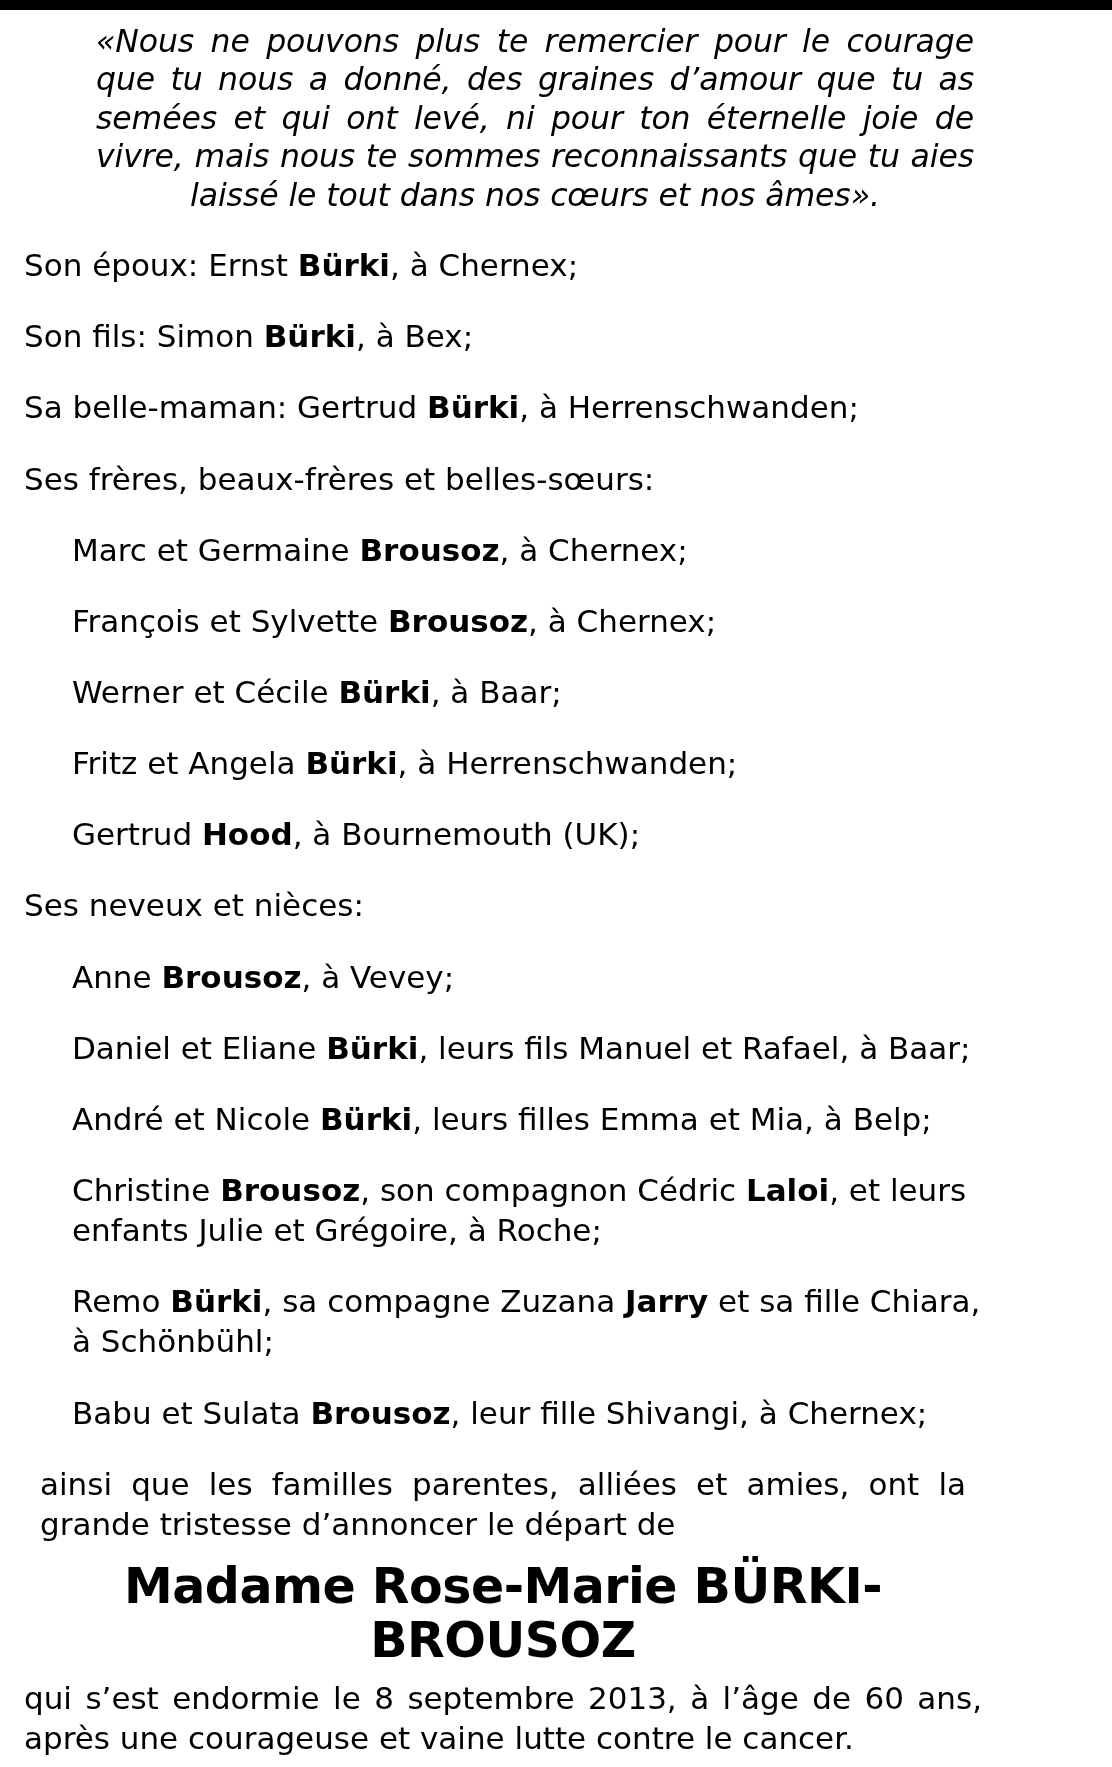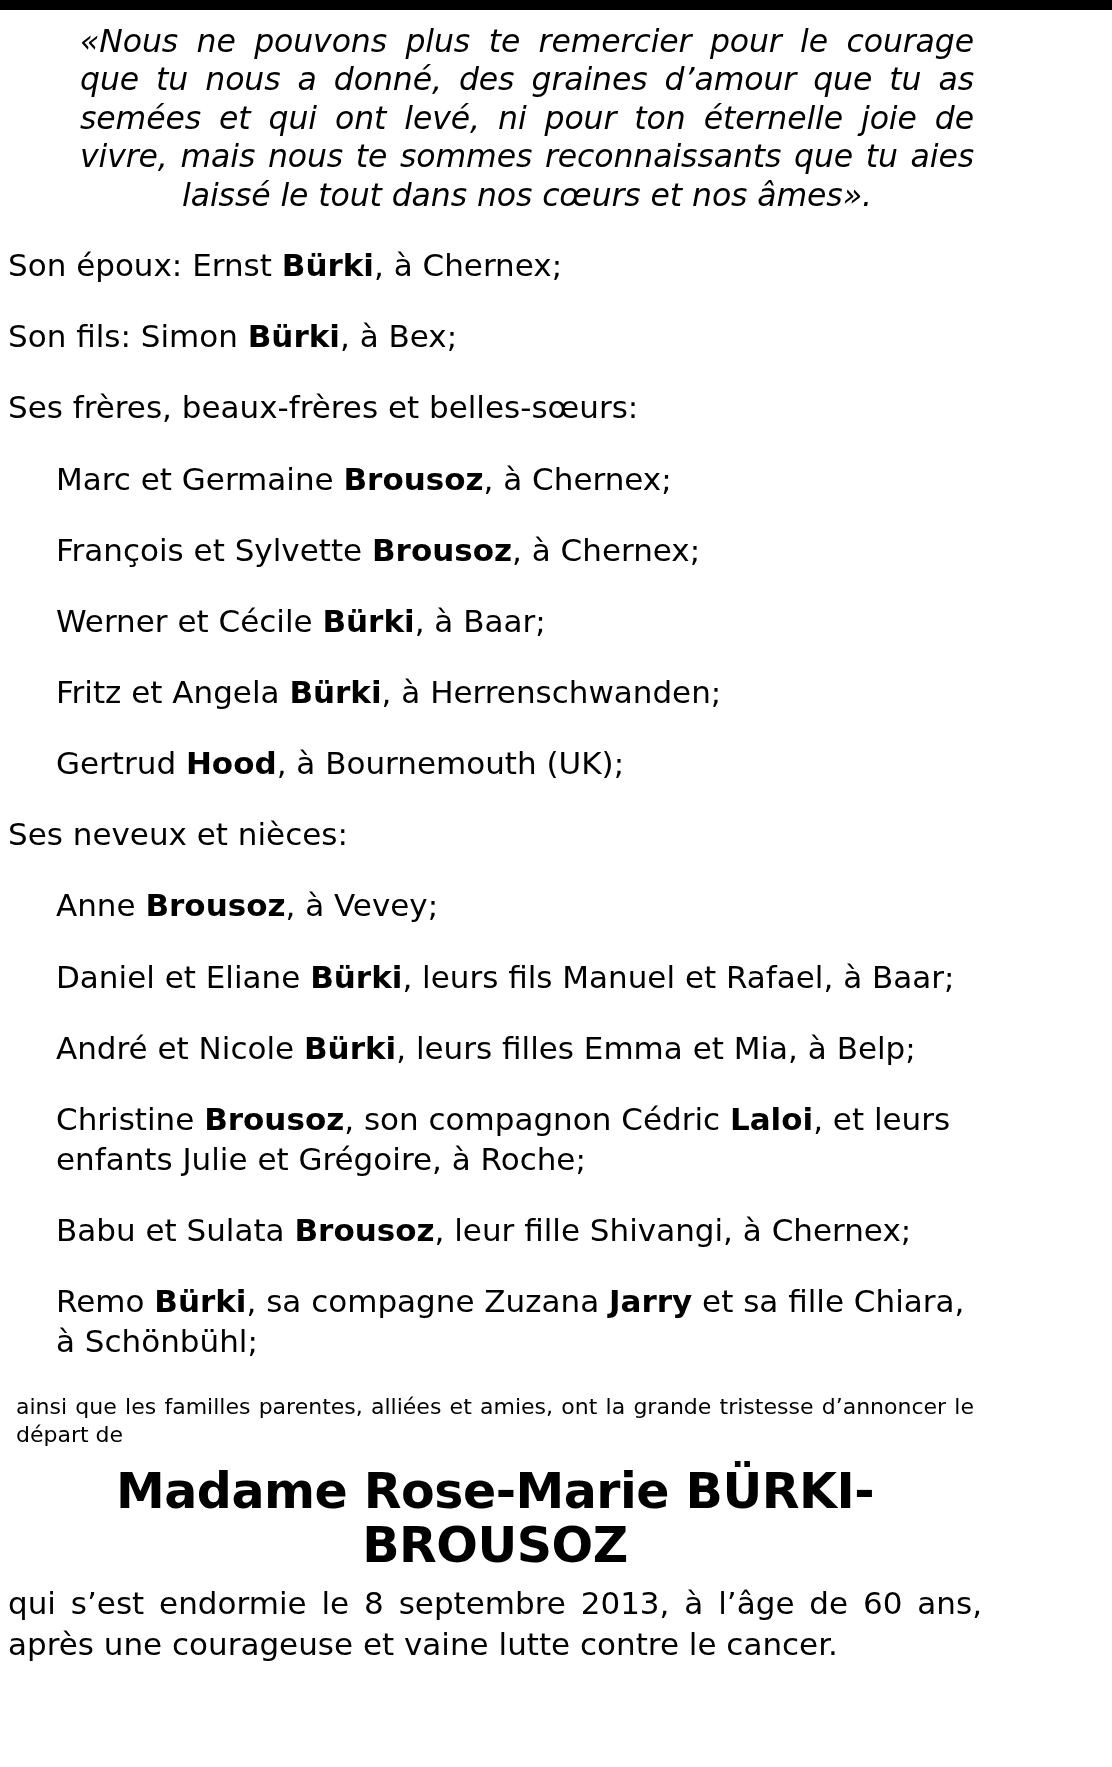--- a/index.html
+++ b/index.html
@@ -12,21 +12,21 @@
     height: 1767px;
     font-family: "DejaVu Sans", "Liberation Sans", sans-serif;
     color: #000000;
     overflow: hidden;
   }
   .notice {
     position: relative;
     width: 992px;
     height: 1767px;
     box-sizing: border-box;
-    padding: 0 10px 0 8px;
+    padding: 0 10px 0 24px;
     background: #ffffff;
   }
   .top-rule {
     width: 1112px;
     height: 10px;
     background: #000000;
     margin: 0 0 0 0;
     position: absolute;
     top: 0;
     left: 0;
@@ -62,24 +62,24 @@
   .fam-line.hang {
     padding-left: 48px;
   }
   .fam-line b {
     font-weight: bold;
     text-align: right;
   }
 
   
   .closing {
-    font-size: 22px;
+    font-size: 31px;
     line-height: 1.295;
     text-align: justify;
-    margin: 8px;
+    margin: 16px;
   }
 
   
   .deceased-name {
     font-size: 49px;
     font-weight: bold;
     text-align: center;
     letter-spacing: -0.5px;
     margin: 16px 0 10px 0;
     line-height: 1.1;
@@ -99,33 +99,34 @@
 
   <div class="top-rule"></div>
 
   <div class="content">
 
     <p class="epigraph">«Nous ne pouvons plus te remercier pour le courage que tu nous a donné, des graines d’amour que tu as semées et qui ont levé, ni pour ton éternelle joie de vivre, mais nous te sommes reconnaissants que tu aies laissé le tout dans nos cœurs et nos âmes».</p>
 
     <div class="family">
         <p class="fam-line">Son époux: Ernst <b>Bürki</b>, à Chernex;</p>
         <p class="fam-line">Son fils: Simon <b>Bürki</b>, à Bex;</p>
+        <p class="fam-line">Sa belle-maman: Gertrud <b>Bürki</b>, à Herrenschwanden;</p>
         <p class="fam-line">Ses frères, beaux-frères et belles-sœurs:</p>
         <p class="fam-line indent hang">Marc et Germaine <b>Brousoz</b>, à Chernex;</p>
         <p class="fam-line indent hang">François et Sylvette <b>Brousoz</b>, à Chernex;</p>
         <p class="fam-line indent hang">Werner et Cécile <b>Bürki</b>, à Baar;</p>
         <p class="fam-line indent hang">Fritz et Angela <b>Bürki</b>, à Herrenschwanden;</p>
         <p class="fam-line indent hang">Gertrud <b>Hood</b>, à Bournemouth (UK);</p>
         <p class="fam-line">Ses neveux et nièces:</p>
         <p class="fam-line indent hang">Anne <b>Brousoz</b>, à Vevey;</p>
         <p class="fam-line indent hang">Daniel et Eliane <b>Bürki</b>, leurs fils Manuel et Rafael, à Baar;</p>
         <p class="fam-line indent hang">André et Nicole <b>Bürki</b>, leurs filles Emma et Mia, à Belp;</p>
         <p class="fam-line indent hang">Christine <b>Brousoz</b>, son compagnon Cédric <b>Laloi</b>, et leurs enfants Julie et Grégoire, à Roche;</p>
+        <p class="fam-line indent hang">Remo <b>Bürki</b>, sa compagne Zuzana <b>Jarry</b> et sa fille Chiara, à Schönbühl;</p>
         <p class="fam-line indent hang">Babu et Sulata <b>Brousoz</b>, leur fille Shivangi, à Chernex;</p>
-        <p class="fam-line indent hang">Remo <b>Bürki</b>, sa compagne Zuzana <b>Jarry</b> et sa fille Chiara, à Schönbühl;</p>
       </div>
 
     <p class="closing">ainsi que les familles parentes, alliées et amies, ont la grande tristesse d’annoncer le départ de</p>
 
     <h1 class="deceased-name">Madame Rose-Marie BÜRKI-BROUSOZ</h1>
 
     <div class="paragraphs">
         <p class="para">qui s’est endormie le 8 septembre 2013, à l’âge de 60 ans, après une courageuse et vaine lutte contre le cancer.</p>
       </div>
 

